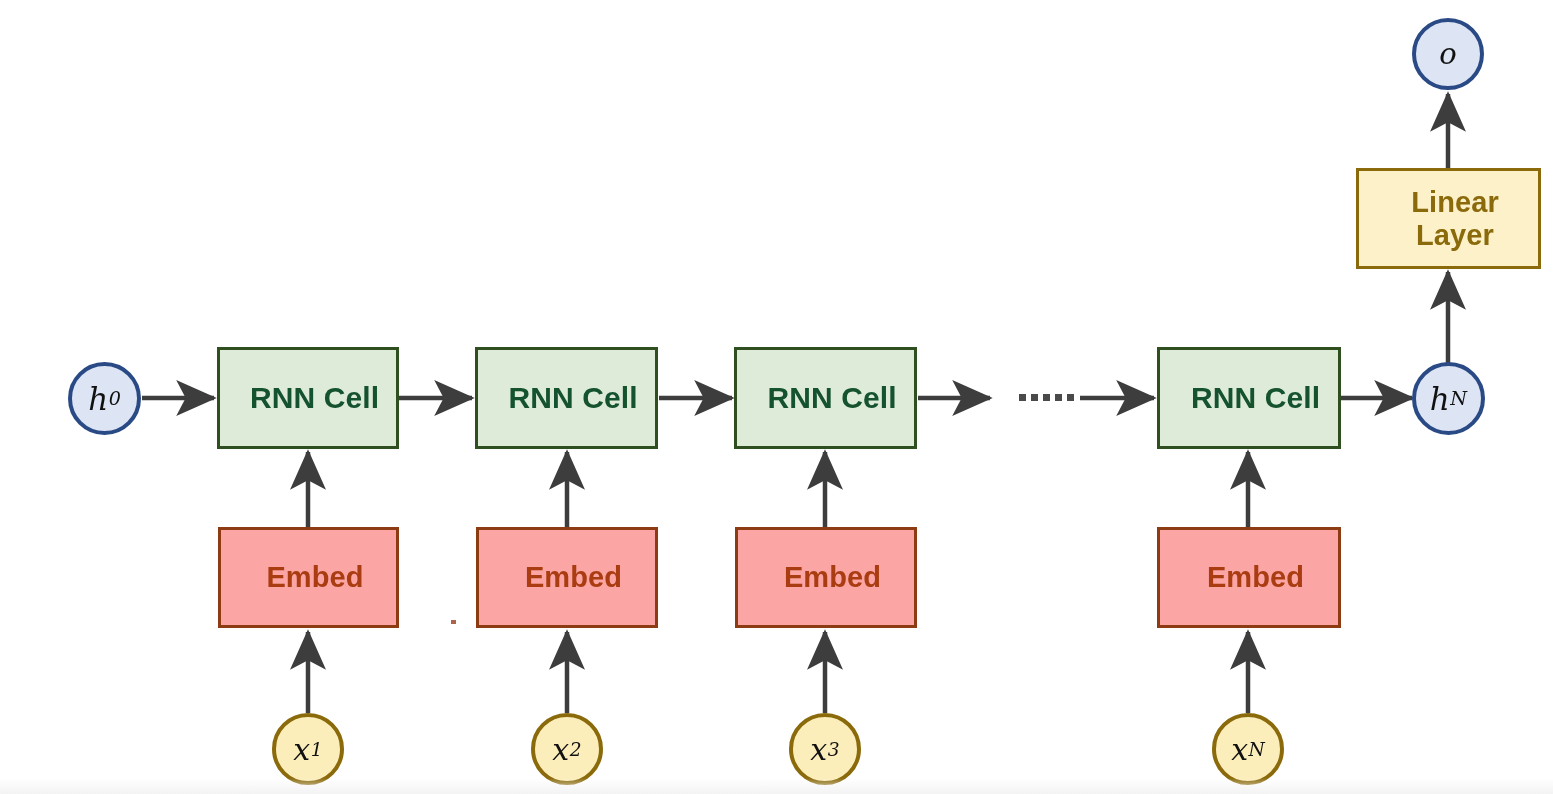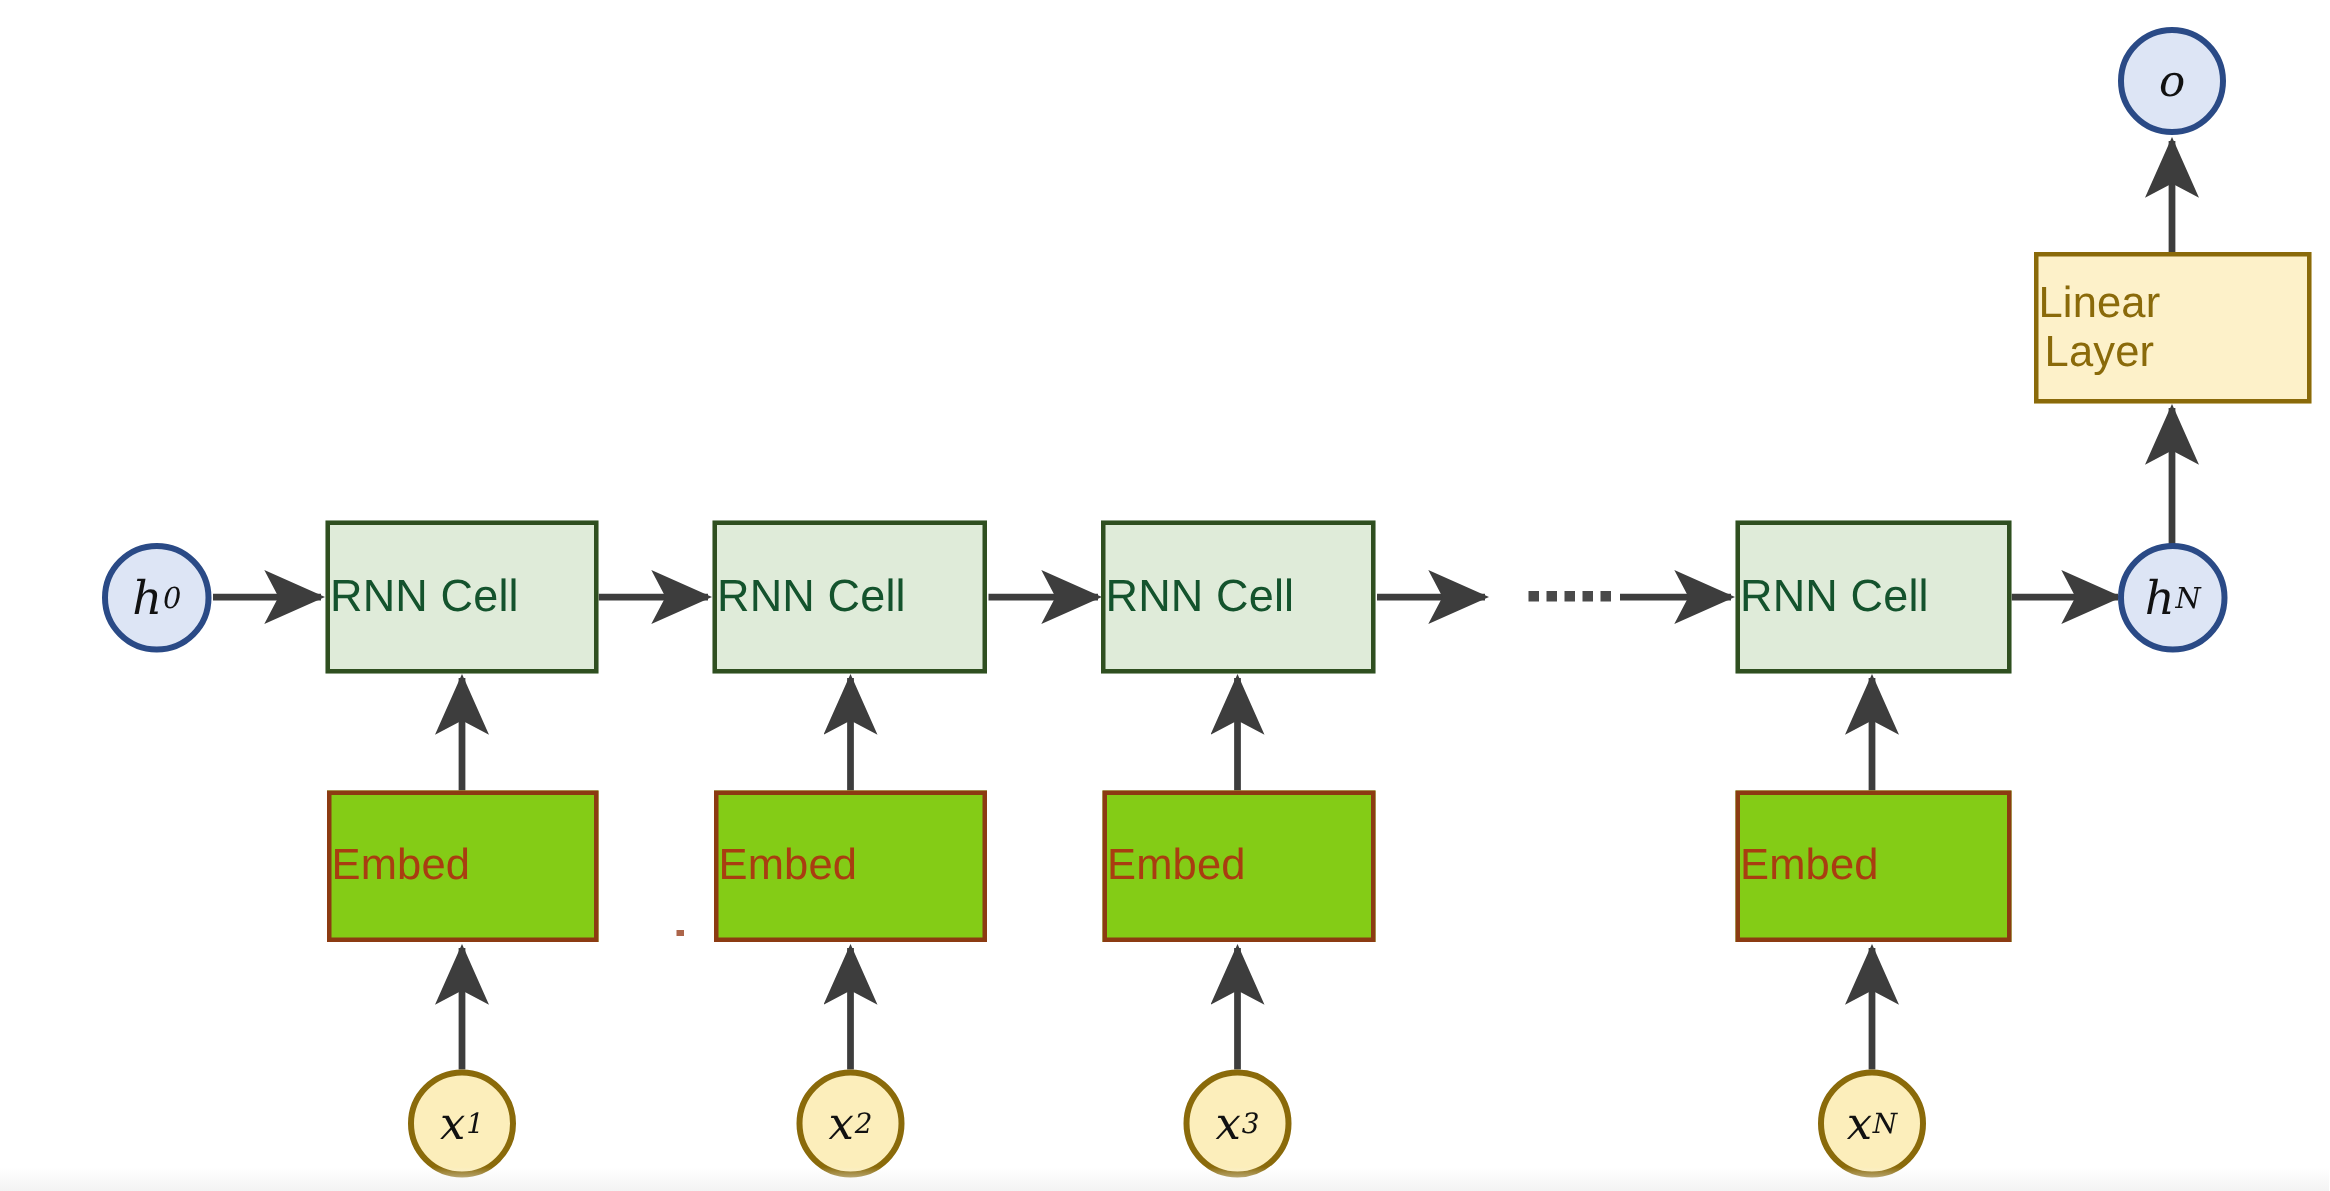--- a/index.html
+++ b/index.html
@@ -31,35 +31,36 @@
     top: 0;
     width: 1553px;
     height: 794px;
   }
   
   .node-box {
     position: absolute;
     box-sizing: border-box;
     display: flex;
     align-items: center;
-    justify-content: flex-start;
+    justify-content: center;
     text-align: center;
     line-height: 1.12;
-    font-weight: normal;
+    font-weight: bold;
     letter-spacing: 0.1px;
     white-space: pre-line;
+    padding-left: 13px;
   }
   .rnn-cell {
     background: #dfebd9;
     border: 3px solid #2f4f20;
     color: #14532d;
     font-size: 30px;
   }
   .embed-box {
-    background: #84cc16;
+    background: #fca5a5;
     border: 3px solid #8c3b12;
     color: #a93d11;
     font-size: 29px;
   }
   .linear-box {
     background: #fdf1c9;
     border: 3px solid #8a6a0a;
     color: #8a6a0a;
     font-size: 29px;
   }

